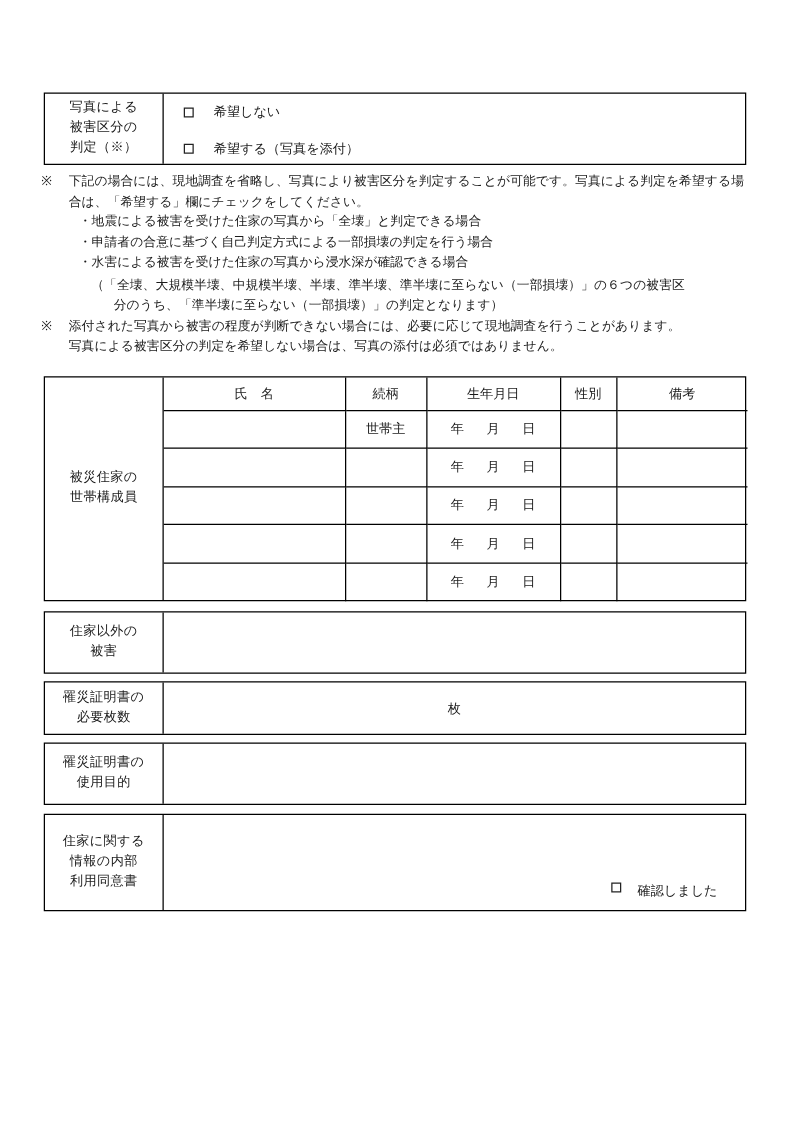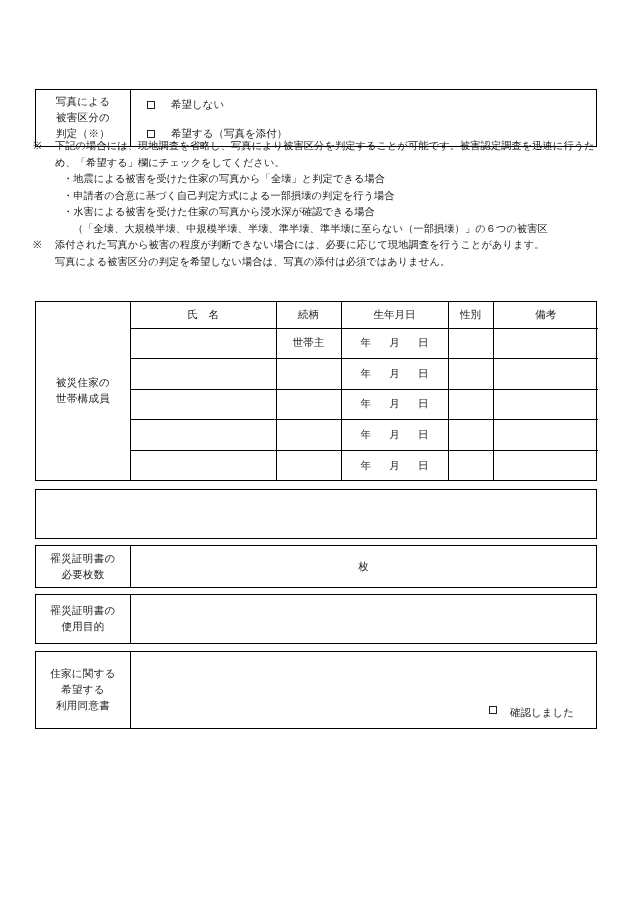--- a/index.html
+++ b/index.html
@@ -49,21 +49,20 @@
     left: 95px; right: 0; top: 0; bottom: 0;
     box-sizing: border-box;
   }
 
   
   #photo-box {
     left: 35px;
     top: 74px;
     width: 562px;
     height: 58px;
-    margin-top: 15px;
   }
   .chk-row {
     display: flex;
     align-items: center;
     font-size: 10.5px;
     padding-left: 16px;
     height: 29px;
   }
   .chkbox {
     display: inline-block;
@@ -97,20 +96,21 @@
     flex: 1 1 auto;
   }
   .bullet-list {
     margin: 0;
     padding: 0 0 0 30px;
     list-style: none;
   }
   .bullet-list li {
     margin: 0;
     text-indent: 0;
+    font-family: Liberation Mono, monospace;
   }
   .paren-line {
     padding-left: 40px;
   }
   .paren-line-2 {
     padding-left: 58px;
   }
   .note-sub {
     padding-left: 22px;
   }
@@ -232,30 +232,31 @@
         <span class="chkbox"></span>
         <span>希望する（写真を添付）</span>
       </div>
     </div>
   </div>
 
   <div class="notes">
 
     <div class="note-block">
       <div class="note-mark">※</div>
-      <div class="note-text">下記の場合には、現地調査を省略し、写真により被害区分を判定することが可能です。被害認定調査を迅速に行うため、「希望する」欄にチェックをしてください。</div>
+      <div class="note-text">下記の場合には、現地調査を省略し、写真により被害区分を判定することが可能です。写真による判定を希望する場合は、「希望する」欄にチェックをしてください。</div>
     </div>
 
     <ul class="bullet-list">
       <li>・地震による被害を受けた住家の写真から「全壊」と判定できる場合</li>
       <li>・申請者の合意に基づく自己判定方式による一部損壊の判定を行う場合</li>
       <li>・水害による被害を受けた住家の写真から浸水深が確認できる場合</li>
     </ul>
 
     <div class="paren-line">（「全壊、大規模半壊、中規模半壊、半壊、準半壊、準半壊に至らない（一部損壊）」の６つの被害区</div>
+    <div class="paren-line-2">分のうち、「準半壊に至らない（一部損壊）」の判定となります）</div>
 
     <div class="note-block">
       <div class="note-mark">※</div>
       <div class="note-text">添付された写真から被害の程度が判断できない場合には、必要に応じて現地調査を行うことがあります。</div>
     </div>
 
     <div class="note-sub">写真による被害区分の判定を希望しない場合は、写真の添付は必須ではありません。</div>
   </div>
 
   <div class="form-box" id="member-box">
@@ -340,20 +341,24 @@
           </div>
         </td>
         <td class="col-sex"></td>
         <td class="col-note"></td>
       </tr>
     </tbody>
       </table>
   </div>
 
   <div class="form-box" id="other-damage-box">
+    <div class="lbl-cell">
+      <span>住家以外の</span>
+      <span>被害</span>
+    </div>
     <div class="val-cell"></div>
   </div>
 
   <div class="form-box" id="copies-box">
     <div class="lbl-cell">
       <span>罹災証明書の</span>
       <span>必要枚数</span>
     </div>
     <div class="val-cell">
       <div class="copies-unit">枚</div>
@@ -364,21 +369,21 @@
     <div class="lbl-cell">
       <span>罹災証明書の</span>
       <span>使用目的</span>
     </div>
     <div class="val-cell"></div>
   </div>
 
   <div class="form-box" id="consent-box">
     <div class="lbl-cell">
       <span>住家に関する</span>
-      <span>希望する</span>
+      <span>情報の内部</span>
       <span>利用同意書</span>
     </div>
     <div class="val-cell">
       <div class="consent-check">
         <span class="chkbox"></span>
         <span>確認しました</span>
       </div>
     </div>
   </div>
 

